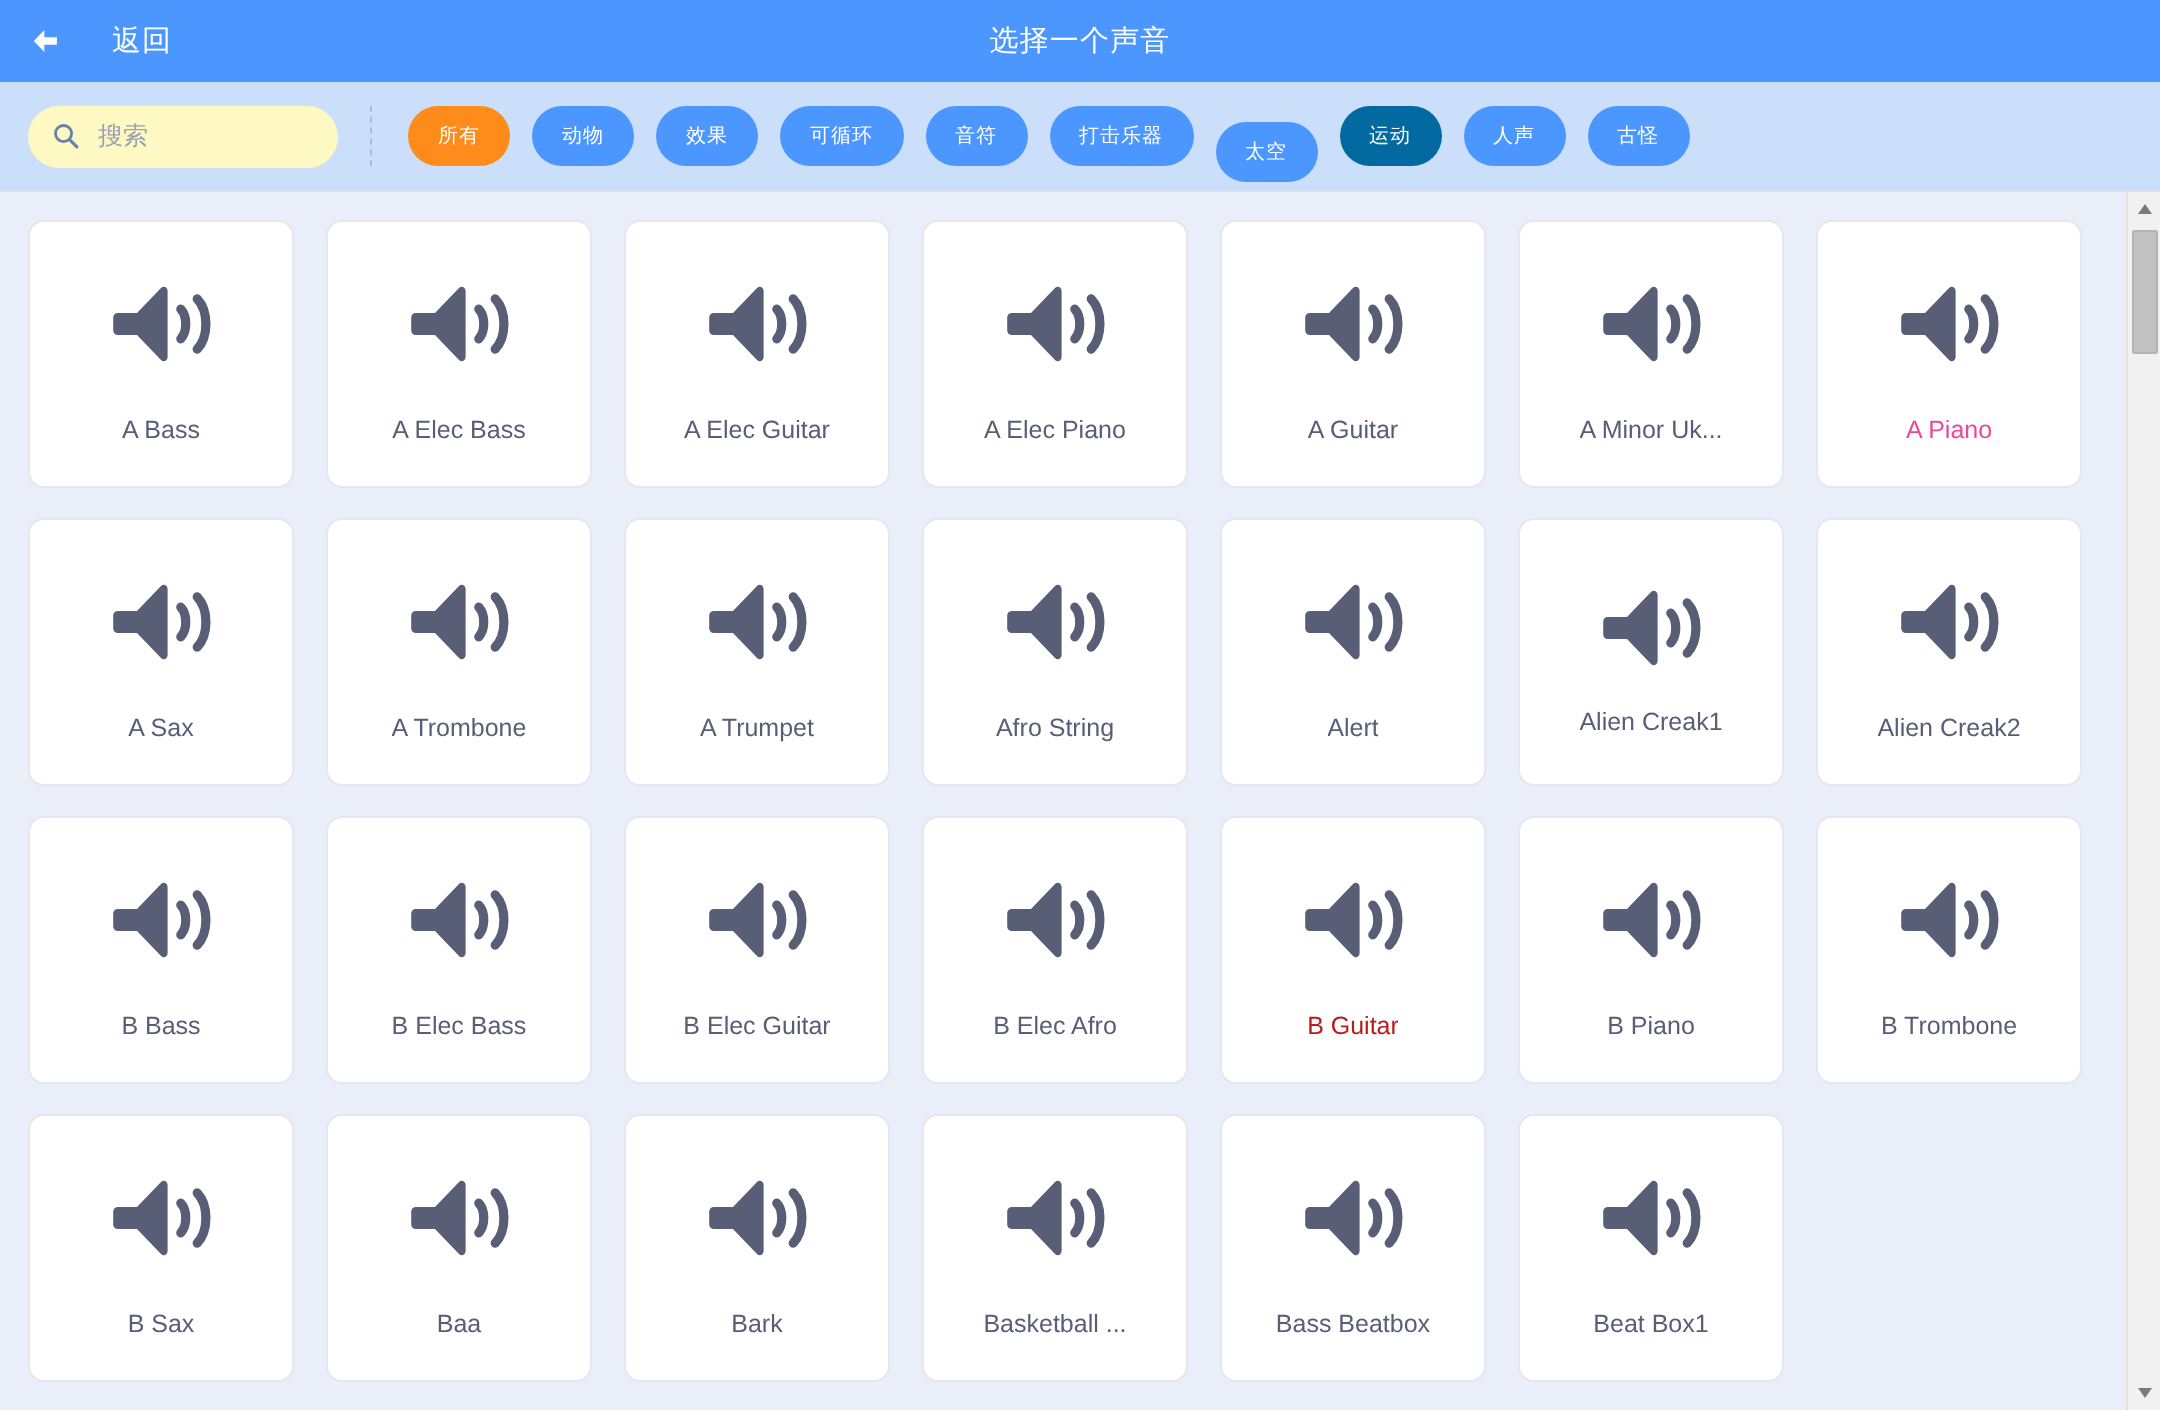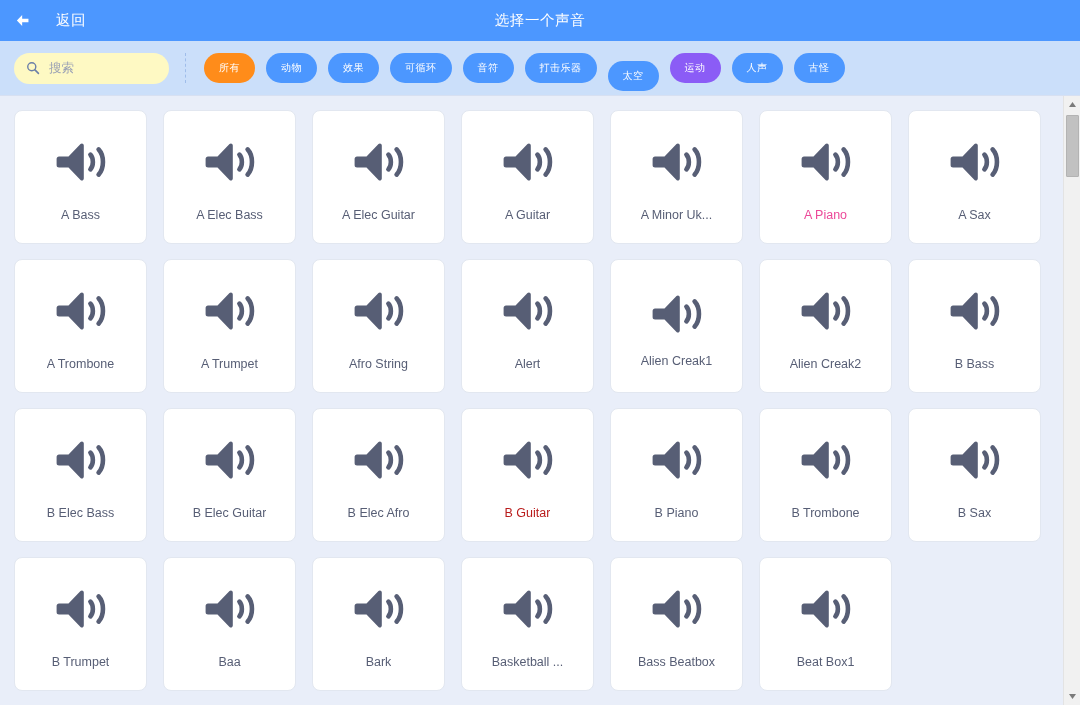--- a/index.html
+++ b/index.html
@@ -247,21 +247,21 @@
     <div class="divider"></div>
 
     <div class="pill-row">
       <div class="pill selected" style="background: rgb(255, 140, 26);">所有</div>
       <div class="pill" style="background: rgb(76, 151, 255);">动物</div>
       <div class="pill" style="background: rgb(76, 151, 255);">效果</div>
       <div class="pill" style="background: rgb(76, 151, 255);">可循环</div>
       <div class="pill" style="background: rgb(76, 151, 255);">音符</div>
       <div class="pill" style="background: rgb(76, 151, 255);">打击乐器</div>
       <div class="pill" style="background: rgb(76, 151, 255); margin-top: 16px;">太空</div>
-      <div class="pill" style="background: #8b5cf6;">运动</div>
+      <div class="pill" style="background: #0369a1;">运动</div>
       <div class="pill" style="background: rgb(76, 151, 255);">人声</div>
       <div class="pill" style="background: rgb(76, 151, 255);">古怪</div>
     </div>
   </div>
 
   <div class="body-area">
     <div class="grid-scroll">
       <div class="grid" id="sound-grid" style="grid-template-columns: repeat(7, 133px);">
           <div class="card">
             <span>
@@ -294,20 +294,30 @@
             <div class="card-label" style="color: rgb(87, 94, 117);">A Elec Guitar</div>
           </div>
           <div class="card">
             <span>
               <svg class="card-icon" viewBox="0 0 56 48" xmlns="http://www.w3.org/2000/svg">
                 <path d="M6 18.5 L15.5 18.5 L27.5 6 C28.8 4.7 30.8 5.6 30.8 7.5 L30.8 40.5 C30.8 42.4 28.8 43.3 27.5 42 L15.5 29.5 L6 29.5 C4.6 29.5 3.6 28.5 3.6 27.2 L3.6 20.8 C3.6 19.5 4.6 18.5 6 18.5 Z" fill="#575E75"></path>
                 <path d="M37.4 16.6 C40.7 20.2 40.7 27.8 37.4 31.4" fill="none" stroke="#575E75" stroke-width="4.6" stroke-linecap="round"></path>
                 <path d="M45.6 11.4 C51.4 17.6 51.4 30.4 45.6 36.6" fill="none" stroke="#575E75" stroke-width="4.6" stroke-linecap="round"></path>
               </svg>
             </span>
+            <div class="card-label" style="color: rgb(87, 94, 117);">A Elec Piano</div>
+          </div>
+          <div class="card">
+            <span>
+              <svg class="card-icon" viewBox="0 0 56 48" xmlns="http://www.w3.org/2000/svg">
+                <path d="M6 18.5 L15.5 18.5 L27.5 6 C28.8 4.7 30.8 5.6 30.8 7.5 L30.8 40.5 C30.8 42.4 28.8 43.3 27.5 42 L15.5 29.5 L6 29.5 C4.6 29.5 3.6 28.5 3.6 27.2 L3.6 20.8 C3.6 19.5 4.6 18.5 6 18.5 Z" fill="#575E75"></path>
+                <path d="M37.4 16.6 C40.7 20.2 40.7 27.8 37.4 31.4" fill="none" stroke="#575E75" stroke-width="4.6" stroke-linecap="round"></path>
+                <path d="M45.6 11.4 C51.4 17.6 51.4 30.4 45.6 36.6" fill="none" stroke="#575E75" stroke-width="4.6" stroke-linecap="round"></path>
+              </svg>
+            </span>
             <div class="card-label" style="color: rgb(87, 94, 117);">A Guitar</div>
           </div>
           <div class="card">
             <span>
               <svg class="card-icon" viewBox="0 0 56 48" xmlns="http://www.w3.org/2000/svg">
                 <path d="M6 18.5 L15.5 18.5 L27.5 6 C28.8 4.7 30.8 5.6 30.8 7.5 L30.8 40.5 C30.8 42.4 28.8 43.3 27.5 42 L15.5 29.5 L6 29.5 C4.6 29.5 3.6 28.5 3.6 27.2 L3.6 20.8 C3.6 19.5 4.6 18.5 6 18.5 Z" fill="#575E75"></path>
                 <path d="M37.4 16.6 C40.7 20.2 40.7 27.8 37.4 31.4" fill="none" stroke="#575E75" stroke-width="4.6" stroke-linecap="round"></path>
                 <path d="M45.6 11.4 C51.4 17.6 51.4 30.4 45.6 36.6" fill="none" stroke="#575E75" stroke-width="4.6" stroke-linecap="round"></path>
               </svg>
             </span>
@@ -465,30 +475,20 @@
           </div>
           <div class="card">
             <span>
               <svg class="card-icon" viewBox="0 0 56 48" xmlns="http://www.w3.org/2000/svg">
                 <path d="M6 18.5 L15.5 18.5 L27.5 6 C28.8 4.7 30.8 5.6 30.8 7.5 L30.8 40.5 C30.8 42.4 28.8 43.3 27.5 42 L15.5 29.5 L6 29.5 C4.6 29.5 3.6 28.5 3.6 27.2 L3.6 20.8 C3.6 19.5 4.6 18.5 6 18.5 Z" fill="#575E75"></path>
                 <path d="M37.4 16.6 C40.7 20.2 40.7 27.8 37.4 31.4" fill="none" stroke="#575E75" stroke-width="4.6" stroke-linecap="round"></path>
                 <path d="M45.6 11.4 C51.4 17.6 51.4 30.4 45.6 36.6" fill="none" stroke="#575E75" stroke-width="4.6" stroke-linecap="round"></path>
               </svg>
             </span>
             <div class="card-label" style="color: rgb(87, 94, 117);">B Sax</div>
-          </div>
-          <div class="card">
-            <span>
-              <svg class="card-icon" viewBox="0 0 56 48" xmlns="http://www.w3.org/2000/svg">
-                <path d="M6 18.5 L15.5 18.5 L27.5 6 C28.8 4.7 30.8 5.6 30.8 7.5 L30.8 40.5 C30.8 42.4 28.8 43.3 27.5 42 L15.5 29.5 L6 29.5 C4.6 29.5 3.6 28.5 3.6 27.2 L3.6 20.8 C3.6 19.5 4.6 18.5 6 18.5 Z" fill="#575E75"></path>
-                <path d="M37.4 16.6 C40.7 20.2 40.7 27.8 37.4 31.4" fill="none" stroke="#575E75" stroke-width="4.6" stroke-linecap="round"></path>
-                <path d="M45.6 11.4 C51.4 17.6 51.4 30.4 45.6 36.6" fill="none" stroke="#575E75" stroke-width="4.6" stroke-linecap="round"></path>
-              </svg>
-            </span>
-            <div class="card-label" style="color: rgb(87, 94, 117);">B Trumpet</div>
           </div>
           <div class="card">
             <span>
               <svg class="card-icon" viewBox="0 0 56 48" xmlns="http://www.w3.org/2000/svg">
                 <path d="M6 18.5 L15.5 18.5 L27.5 6 C28.8 4.7 30.8 5.6 30.8 7.5 L30.8 40.5 C30.8 42.4 28.8 43.3 27.5 42 L15.5 29.5 L6 29.5 C4.6 29.5 3.6 28.5 3.6 27.2 L3.6 20.8 C3.6 19.5 4.6 18.5 6 18.5 Z" fill="#575E75"></path>
                 <path d="M37.4 16.6 C40.7 20.2 40.7 27.8 37.4 31.4" fill="none" stroke="#575E75" stroke-width="4.6" stroke-linecap="round"></path>
                 <path d="M45.6 11.4 C51.4 17.6 51.4 30.4 45.6 36.6" fill="none" stroke="#575E75" stroke-width="4.6" stroke-linecap="round"></path>
               </svg>
             </span>
             <div class="card-label" style="color: rgb(87, 94, 117);">Baa</div>

